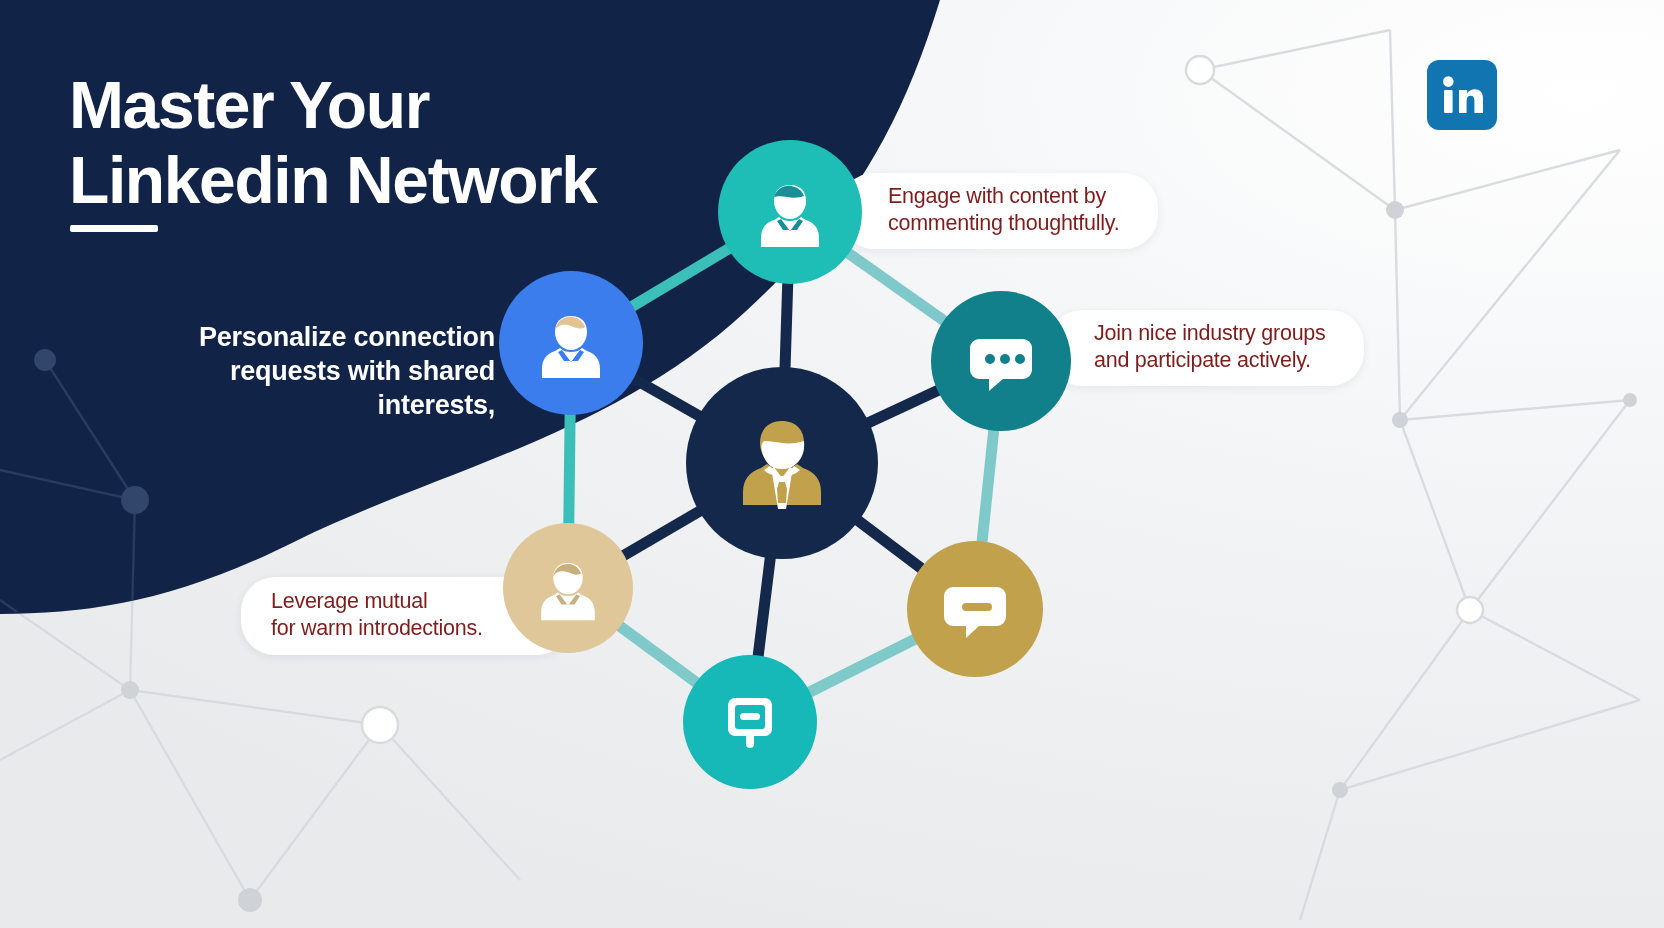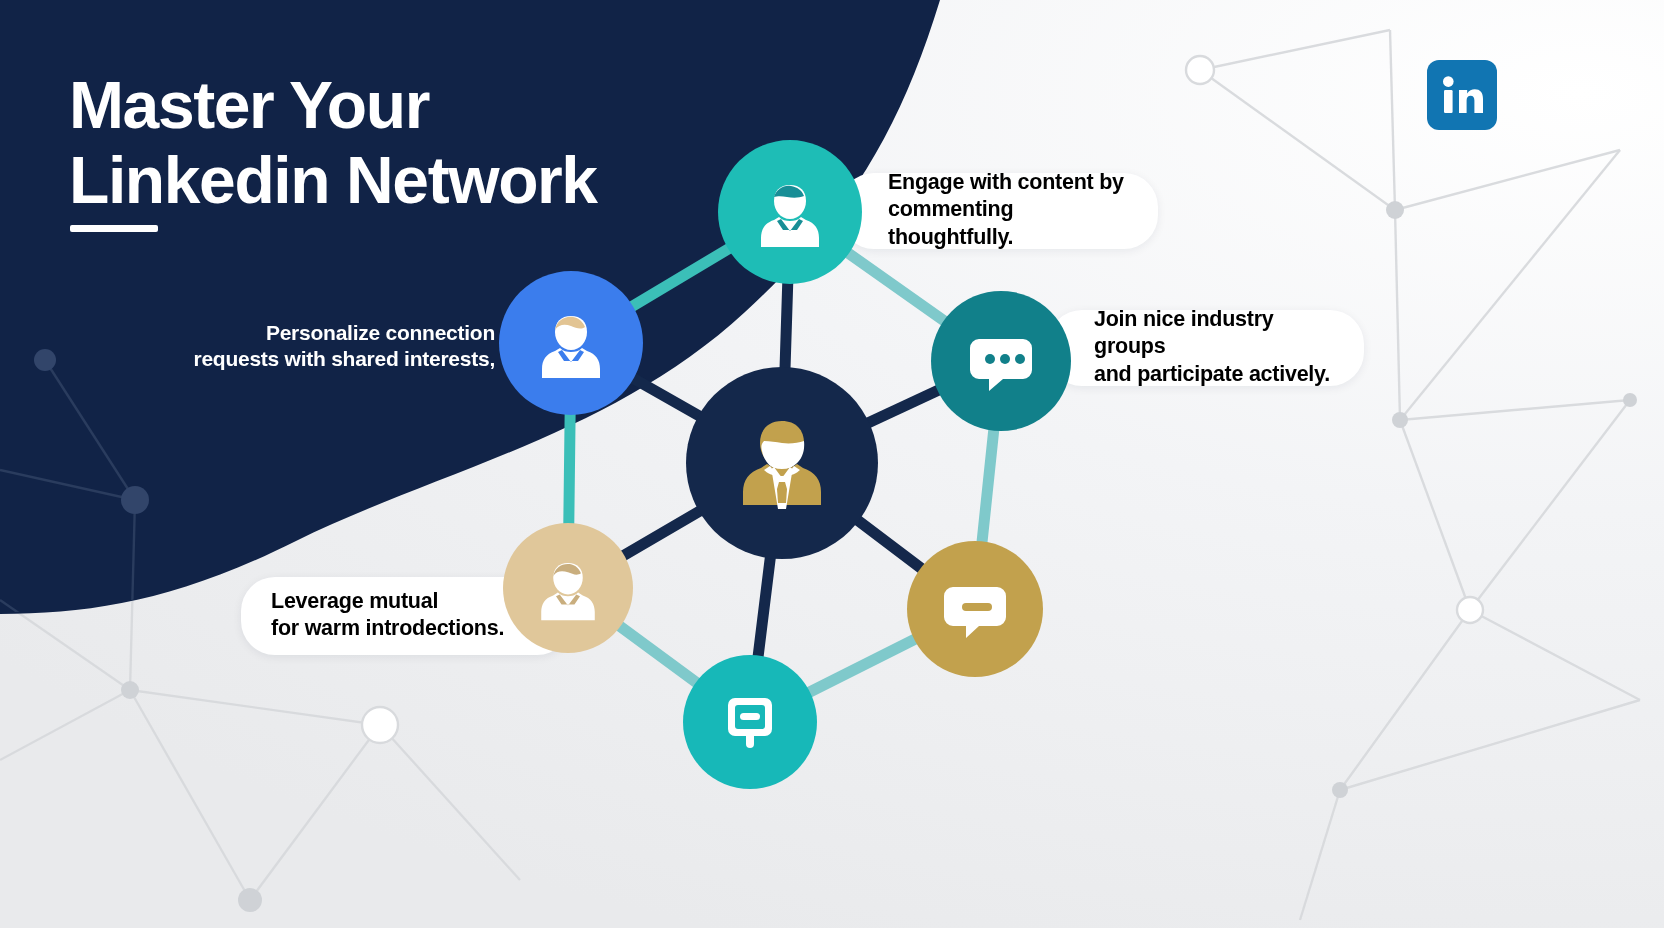--- a/index.html
+++ b/index.html
@@ -66,32 +66,32 @@
   .pill {
     position:absolute;
     background:#ffffff;
     border-radius:34px;
     display:flex; align-items:center;
     box-shadow:0 2px 10px rgba(20,30,55,.07);
     padding:13px 26px 15px 0;
   }
   .pill .txt {
     font-size:21.5px;
-    font-weight:bold;
-    color:#000000;
+    font-weight:normal;
+    color:#7f1d1d;
     line-height:1.26;
     white-space:pre-line;
     letter-spacing:-0.25px;
   }
 
   
   .label-navy {
     position:absolute;
     color:#ffffff;
-    font-size:21px; font-weight:bold;
+    font-size:27px; font-weight:bold;
     line-height:1.26; text-align:right;
     white-space:pre-line;
     letter-spacing:-0.25px;
   }
 </style>
 </head>
 <body>
 
 <div id="stage">
 

